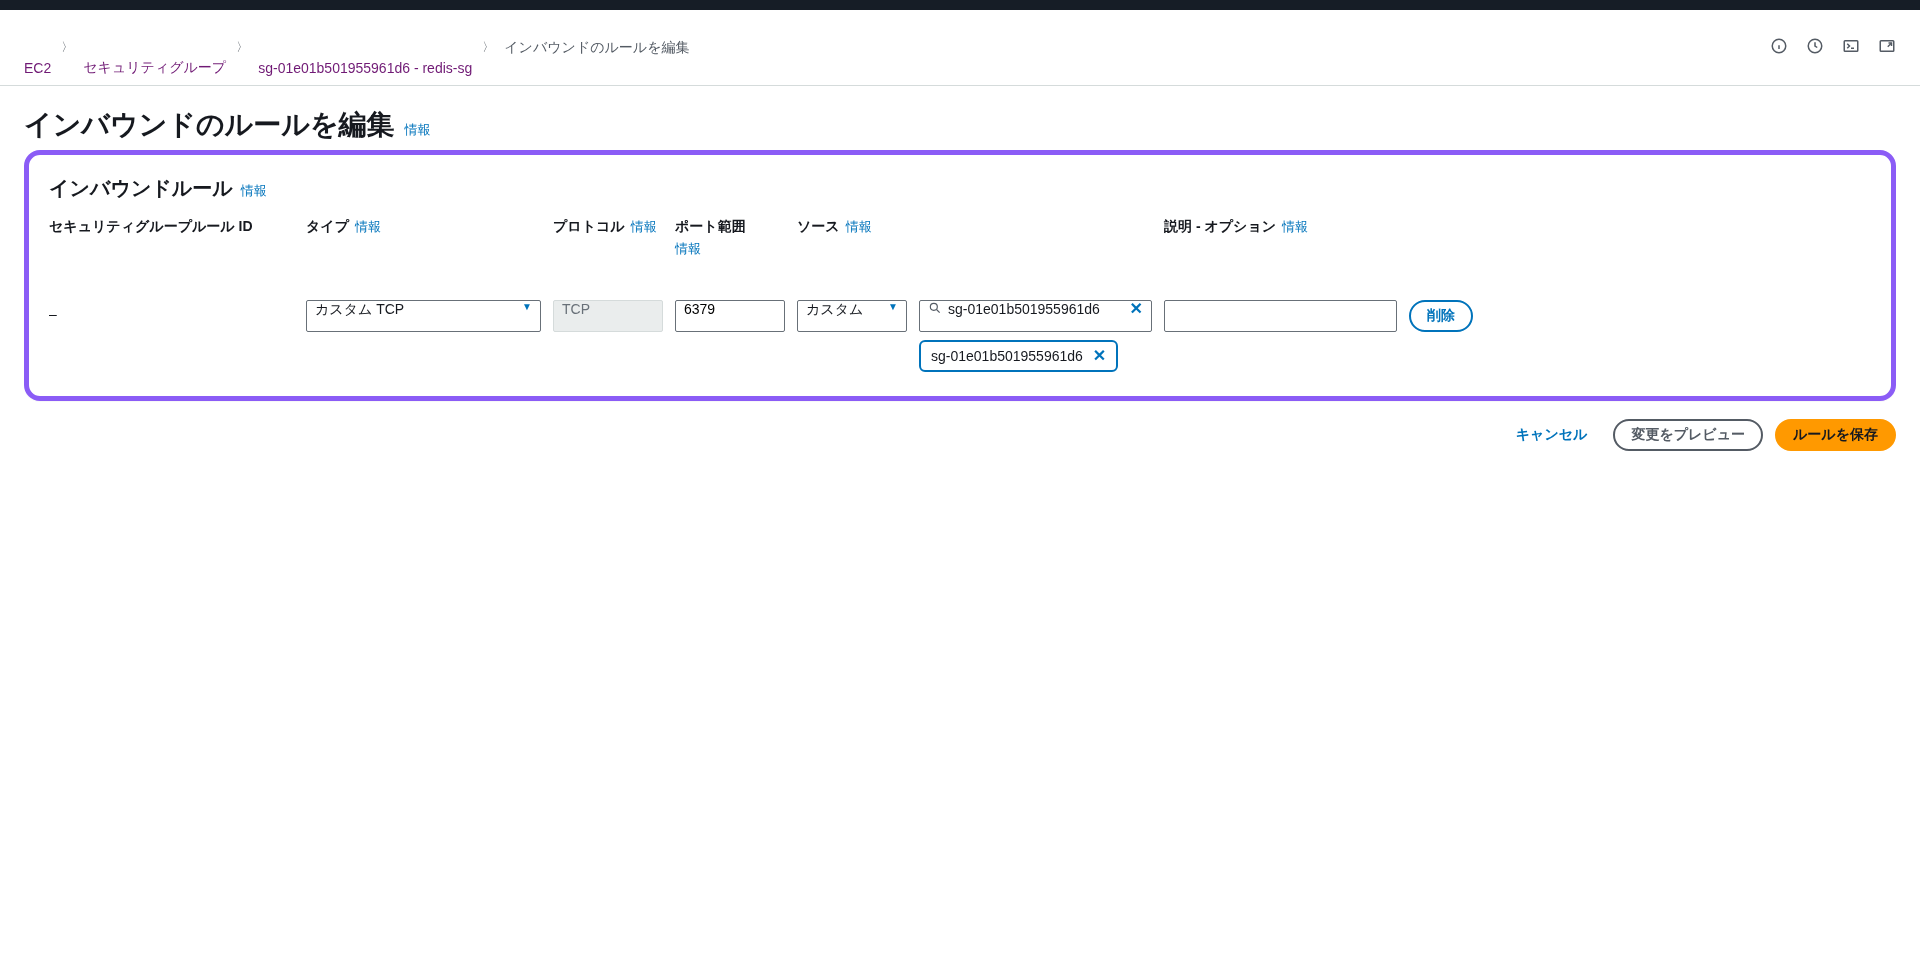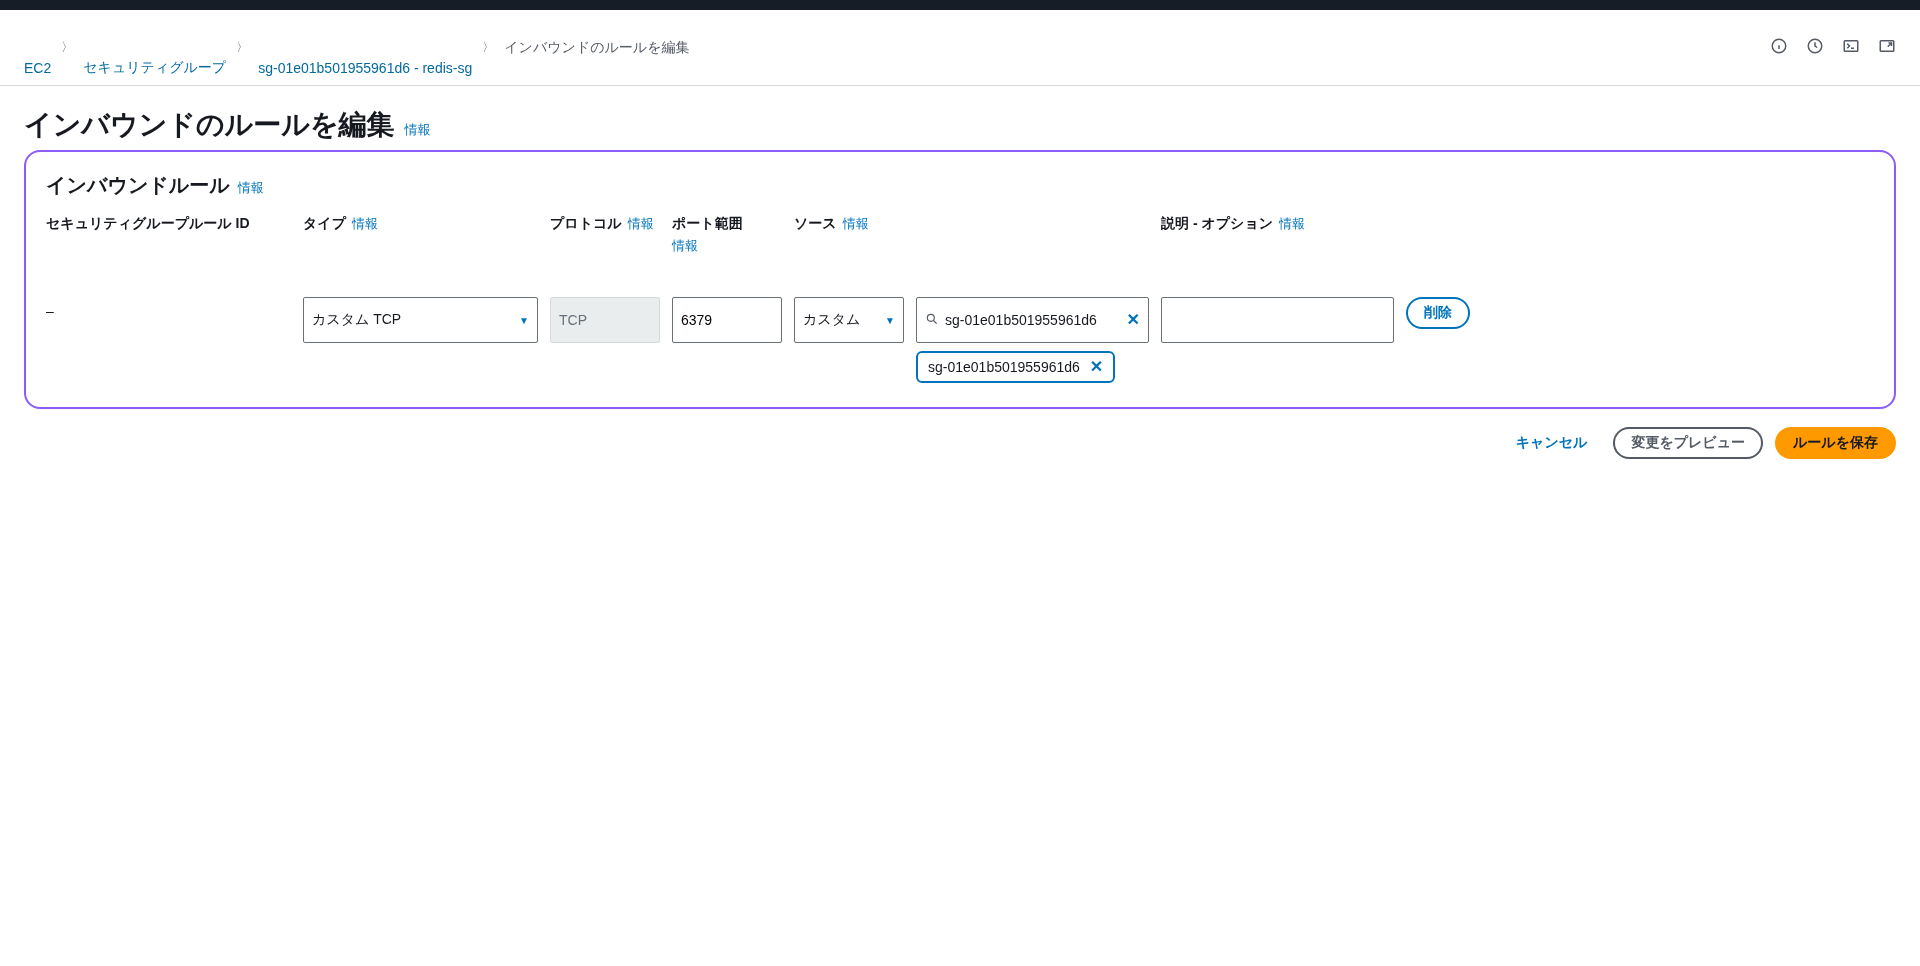--- a/index.html
+++ b/index.html
@@ -20,21 +20,21 @@
     padding: 8px 24px;
     border-bottom: 1px solid #d5dbdb;
   }
   .breadcrumb {
     display: flex;
     align-items: center;
     gap: 10px;
     font-size: 14px;
   }
   .breadcrumb a {
-    color: #0369a1;
+    color: #701a75;
     text-decoration: none;
     margin-top: 41px;
   }
   .breadcrumb .sep {
     color: #545b64;
     font-size: 12px;
   }
   .breadcrumb .current { color: #545b64; }
   .header-icons {
     display: flex;
@@ -69,21 +69,21 @@
     text-decoration: none;
     font-weight: 400;
   }
   .page-desc {
     color: #545b64;
     font-size: 14px;
     margin-bottom: 20px;
   }
 
   .panel {
-    border: 2px solid #8b5cf6;
+    border: 5px solid #8b5cf6;
     border-radius: 16px;
     padding: 20px 20px 24px 20px;
     box-shadow: 0 1px 1px rgba(0,0,0,0.03);
   }
   .panel-title-row {
     display: flex;
     align-items: baseline;
     gap: 8px;
     margin-bottom: 16px;
   }
@@ -114,26 +114,26 @@
     padding-top: 36px;
     padding-right: 10px;
   }
   .rule-cell.first-col {
     padding-top: 42px;
     color: #16191f;
   }
 
   .select-like, .input-like, .disabled-input, .combo-like {
     width: 100%;
-    height: 46px;
+    height: 32px;
     border: 1px solid #687078;
     border-radius: 2px;
     background: #ffffff;
     display: flex;
-    align-items: center;
+    align-items: flex-start;
     padding: 0 8px;
     font-size: 14px;
     position: relative;
   }
   .select-like { justify-content: space-between; cursor: pointer; }
   .select-like .caret {
     color: #0073bb;
     font-size: 10px;
   }
   .disabled-input {

